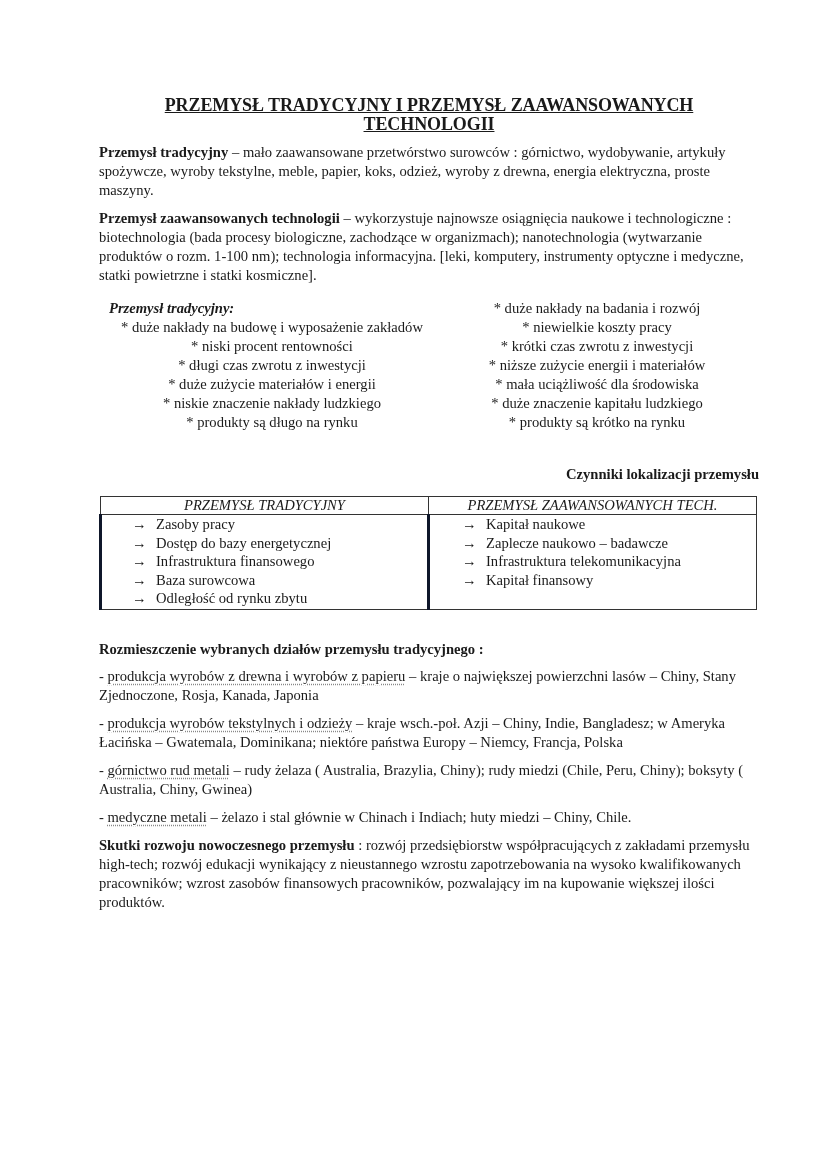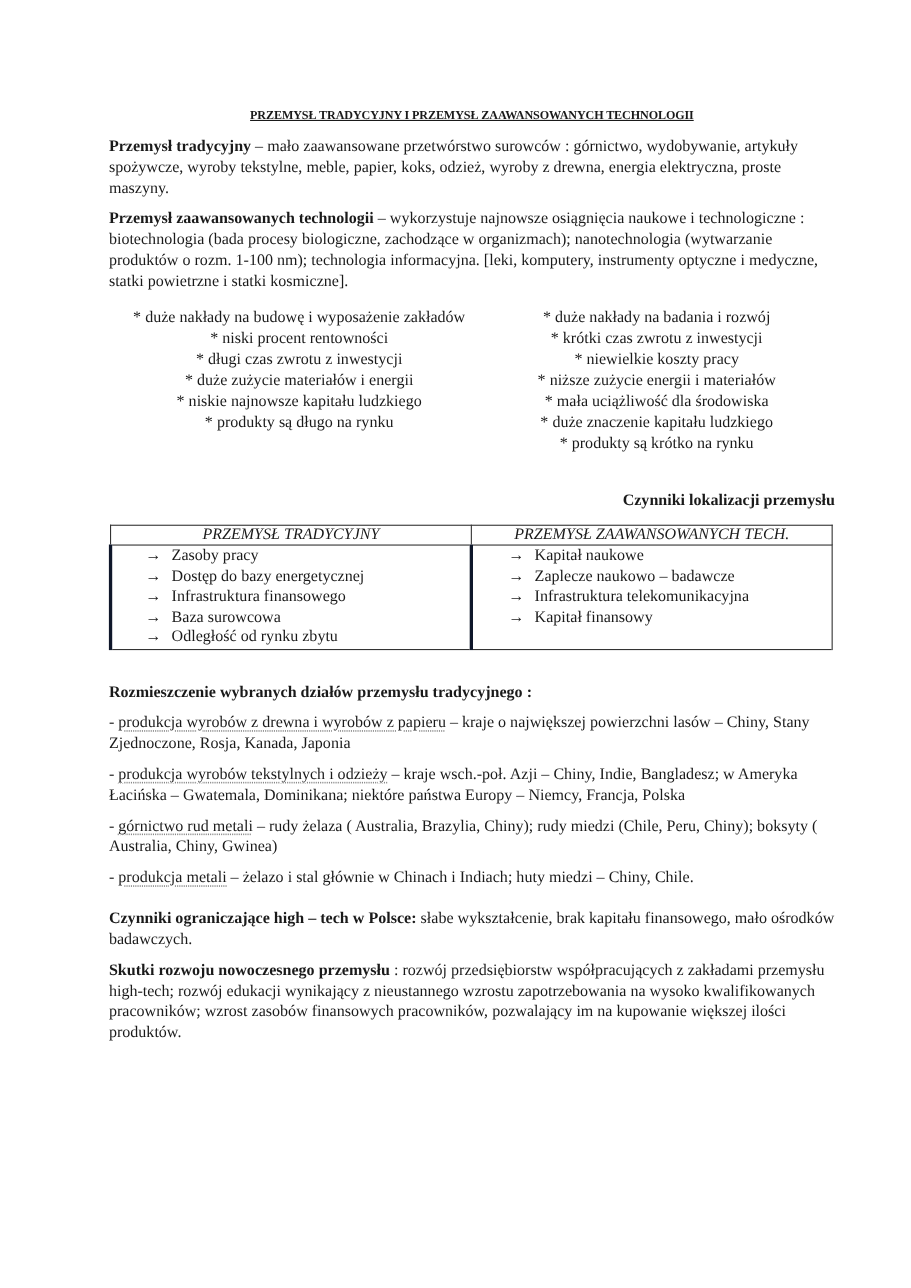--- a/index.html
+++ b/index.html
@@ -4,21 +4,21 @@
   <style>
     html, body { margin: 0; padding: 0; background: #ffffff; }
     body {
       width: 828px; height: 1171px; position: relative; overflow: hidden;
       font-family: "Liberation Serif", "DejaVu Serif", serif;
       color: #1a1a1a; font-size: 14.6px; line-height: 19px;
     }
     .page { position: absolute; left: 99px; top: 96px; width: 660px; }
     .title {
       text-align: center; font-weight: bold; text-decoration: underline;
-      font-size: 11px; margin: 0 0 9px 0; letter-spacing: -0.1px;
+      font-size: 18px; margin: 0 0 9px 0; letter-spacing: -0.1px;
     }
     p { margin: 0 0 9px 0; }
     b { font-weight: bold; }
     .cols { display: flex; margin-top: 14px; }
     .col { width: 340px; }
     .col.left { padding-left: 10px; width: 342px; }
     .col.right { padding-left: 0; }
     .col h3 { margin: 0; font-size: 14.6px; font-style: italic; font-weight: bold; line-height: 19px; }
     .col ul { list-style: none; margin: 0; padding: 0; text-align: center; }
     .col li { padding-left: 11px; text-indent: -11px; }
@@ -48,34 +48,35 @@
 
   <p>
     <b>Przemysł tradycyjny</b><span> – mało zaawansowane przetwórstwo surowców : górnictwo, wydobywanie, artykuły spożywcze, wyroby tekstylne, meble, papier, koks, odzież, wyroby z drewna, energia elektryczna, proste maszyny.</span>
   </p>
   <p>
     <b>Przemysł zaawansowanych technologii</b><span> – wykorzystuje najnowsze osiągnięcia naukowe i technologiczne : biotechnologia (bada procesy biologiczne, zachodzące w organizmach); nanotechnologia (wytwarzanie produktów o rozm. 1-100 nm); technologia informacyjna. [leki, komputery, instrumenty optyczne i medyczne, statki powietrzne i statki kosmiczne].</span>
   </p>
 
   <div class="cols">
     <div class="col left">
+      <h3>Przemysł tradycyjny:</h3>
       <ul>
         <li>* duże nakłady na budowę i wyposażenie zakładów</li>
         <li>* niski procent rentowności</li>
         <li>* długi czas zwrotu z inwestycji</li>
         <li>* duże zużycie materiałów i energii</li>
-        <li>* niskie najnowsze kapitału ludzkiego</li>
+        <li>* niskie znaczenie nakłady ludzkiego</li>
         <li>* produkty są długo na rynku</li>
       </ul>
     </div>
     <div class="col right">
       <ul>
         <li>* duże nakłady na badania i rozwój</li>
+        <li>* niewielkie koszty pracy</li>
         <li>* krótki czas zwrotu z inwestycji</li>
-        <li>* niewielkie koszty pracy</li>
         <li>* niższe zużycie energii i materiałów</li>
         <li>* mała uciążliwość dla środowiska</li>
         <li>* duże znaczenie kapitału ludzkiego</li>
         <li>* produkty są krótko na rynku</li>
       </ul>
     </div>
   </div>
 
   <div class="section-title">Czynniki lokalizacji przemysłu</div>
 
@@ -107,21 +108,18 @@
         </td>
       </tr>
     </tbody>
   </table>
 
   <div class="sub-title">Rozmieszczenie wybranych działów przemysłu tradycyjnego :</div>
 
   <p class="item"><span>- </span><span class="dotted">produkcja wyrobów z drewna i wyrobów z papieru</span><span> – kraje o największej powierzchni lasów – Chiny, Stany Zjednoczone, Rosja, Kanada, Japonia</span></p>
   <p class="item"><span>- </span><span class="dotted">produkcja wyrobów tekstylnych i odzieży</span><span> – kraje wsch.-poł. Azji – Chiny, Indie, Bangladesz; w Ameryka Łacińska – Gwatemala, Dominikana; niektóre państwa Europy – Niemcy, Francja, Polska</span></p>
   <p class="item"><span>- </span><span class="dotted">górnictwo rud metali</span><span> – rudy żelaza ( Australia, Brazylia, Chiny); rudy miedzi (Chile, Peru, Chiny); boksyty ( Australia, Chiny, Gwinea)</span></p>
-  <p class="item"><span>- </span><span class="dotted">produkcja metali</span><span> – żelazo i stal głównie w Chinach i Indiach; huty miedzi – Chiny, Chile.</span></p>
+  <p class="item"><span>- </span><span class="dotted">medyczne metali</span><span> – żelazo i stal głównie w Chinach i Indiach; huty miedzi – Chiny, Chile.</span></p>
 
-  <p class="gap-lg">
-    <b>Czynniki ograniczające high – tech w Polsce:</b><span> słabe wykształcenie, brak kapitału finansowego, mało ośrodków badawczych.</span>
-  </p>
   <p>
     <b>Skutki rozwoju nowoczesnego przemysłu</b><span> : rozwój przedsiębiorstw współpracujących z zakładami przemysłu high-tech; rozwój edukacji wynikający z nieustannego wzrostu zapotrzebowania na wysoko kwalifikowanych pracowników; wzrost zasobów finansowych pracowników, pozwalający im na kupowanie większej ilości produktów.</span>
   </p>
 </div>
 
 </body></html>

